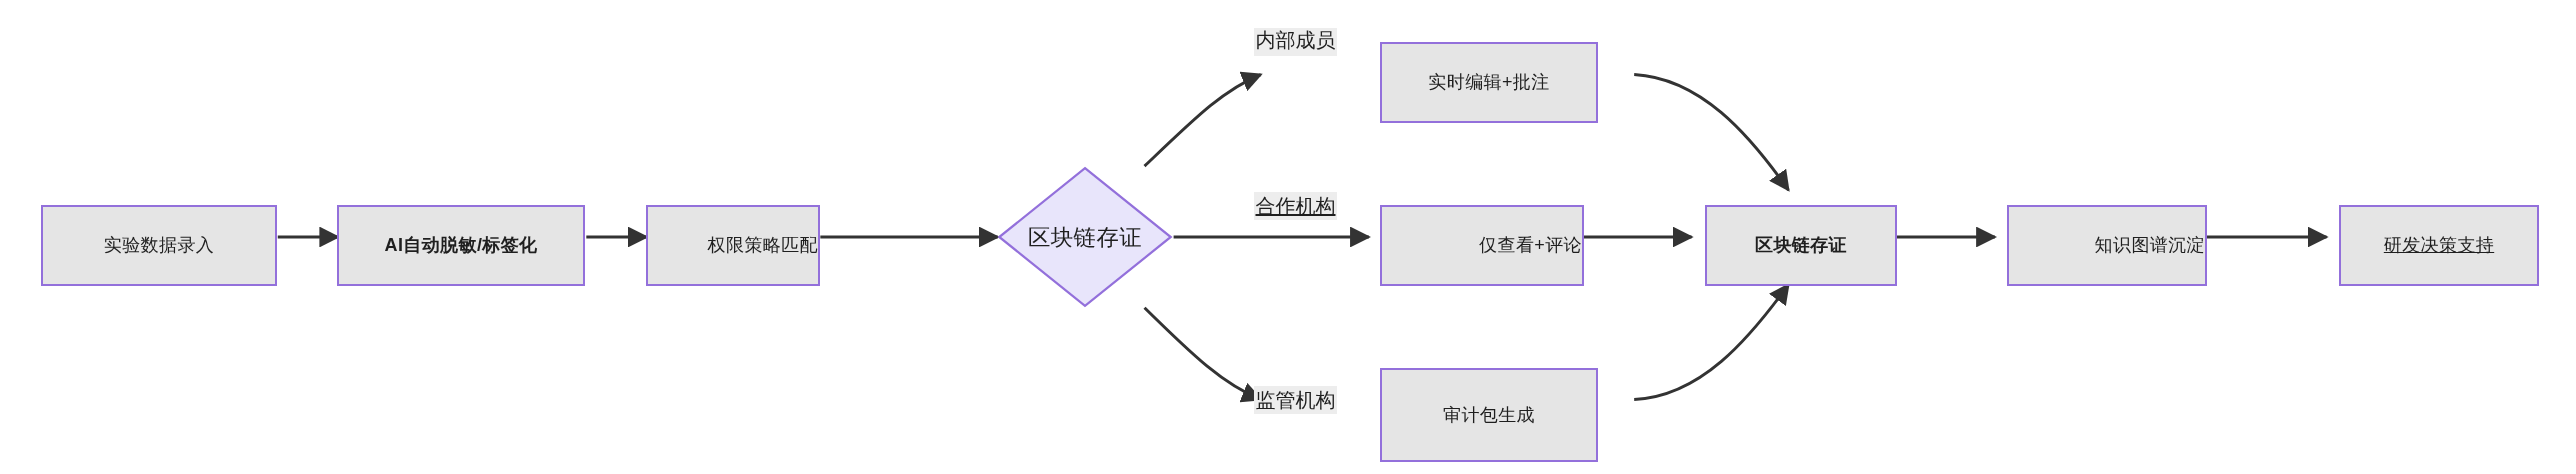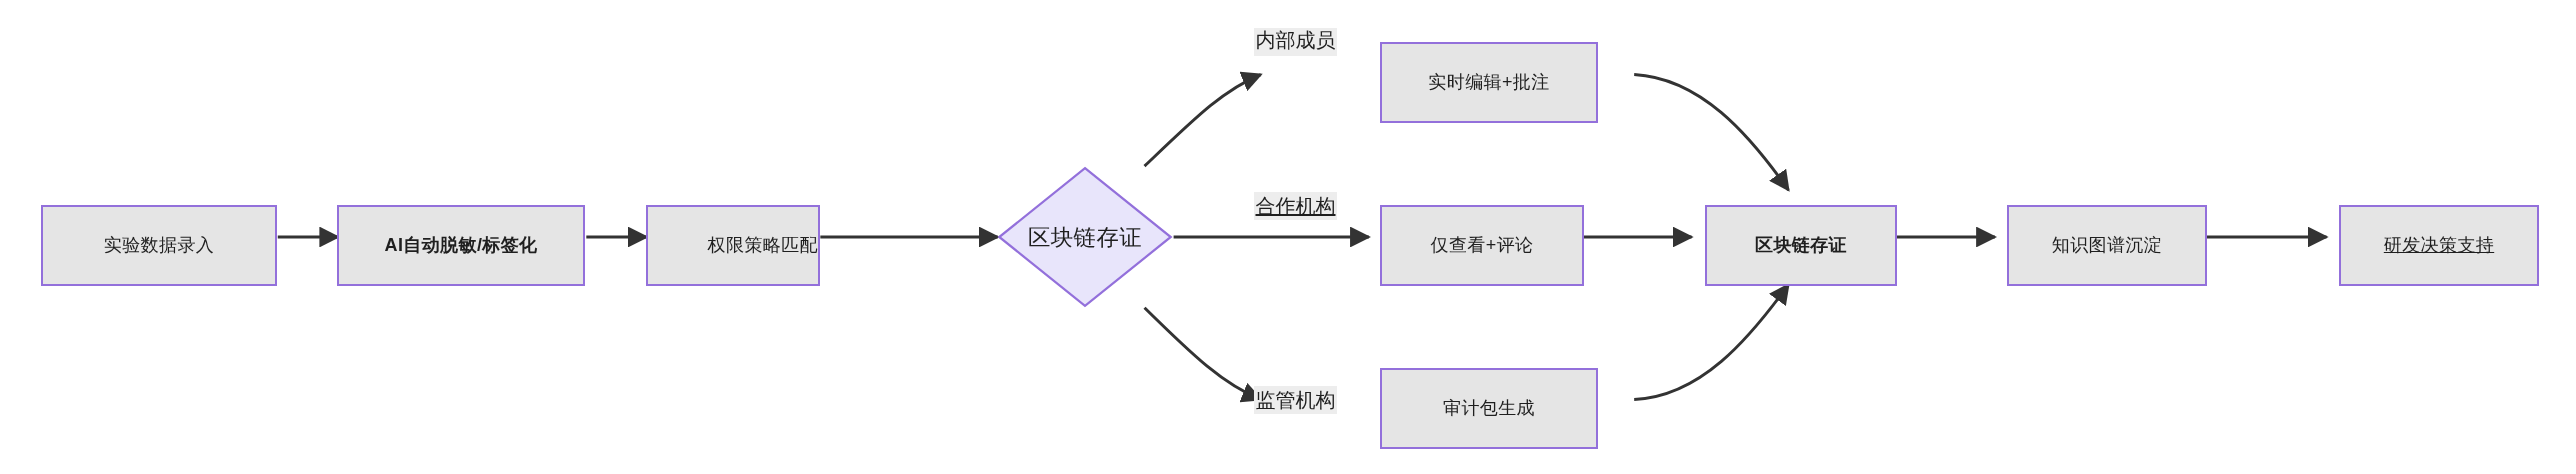--- a/index.html
+++ b/index.html
@@ -116,33 +116,33 @@
     <svg class="diamond-shape" viewBox="0 0 236 190" preserveAspectRatio="none">
       <polygon points="118,3 233,95 118,187 3,95" fill="#E8E5FB" stroke="#9370DB" stroke-width="3"></polygon>
     </svg>
     <span class="diamond-label">区块链存证</span>
   </div>
 
   <div class="node" style="left:1380px; top:34px; width:218px; height:81px;">
     <span>实时编辑+批注</span>
   </div>
 
-  <div class="node" style="left:1380px; top:197px; width:204px; height:81px;">
+  <div class="node" style="left:1380px; top:197px; width:204px; height:81px;justify-content:flex-end;">
     <span>仅查看+评论</span>
   </div>
 
-  <div class="node" style="left:1380px; top:360px; width:218px; height:81px;">
+  <div class="node" style="left:1380px; top:360px; width:218px; height:94px;">
     <span>审计包生成</span>
   </div>
 
   <div class="node" style="left:1705px; top:197px; width:192px; height:81px;font-weight:bold;">
     <span>区块链存证</span>
   </div>
 
-  <div class="node" style="left:2007px; top:197px; width:200px; height:81px;">
+  <div class="node" style="left:2007px; top:197px; width:200px; height:81px;justify-content:flex-end;">
     <span>知识图谱沉淀</span>
   </div>
 
   <div class="node" style="left:2339px; top:197px; width:200px; height:81px;text-decoration:underline;">
     <span>研发决策支持</span>
   </div>
 
   <div class="edge-label" style="left: 1254px; top: 28px; font-family: Liberation Mono, monospace;">内部成员</div>
 
   <div class="edge-label" style="left: 1254px; top: 192px; text-decoration: underline;">合作机构</div>

